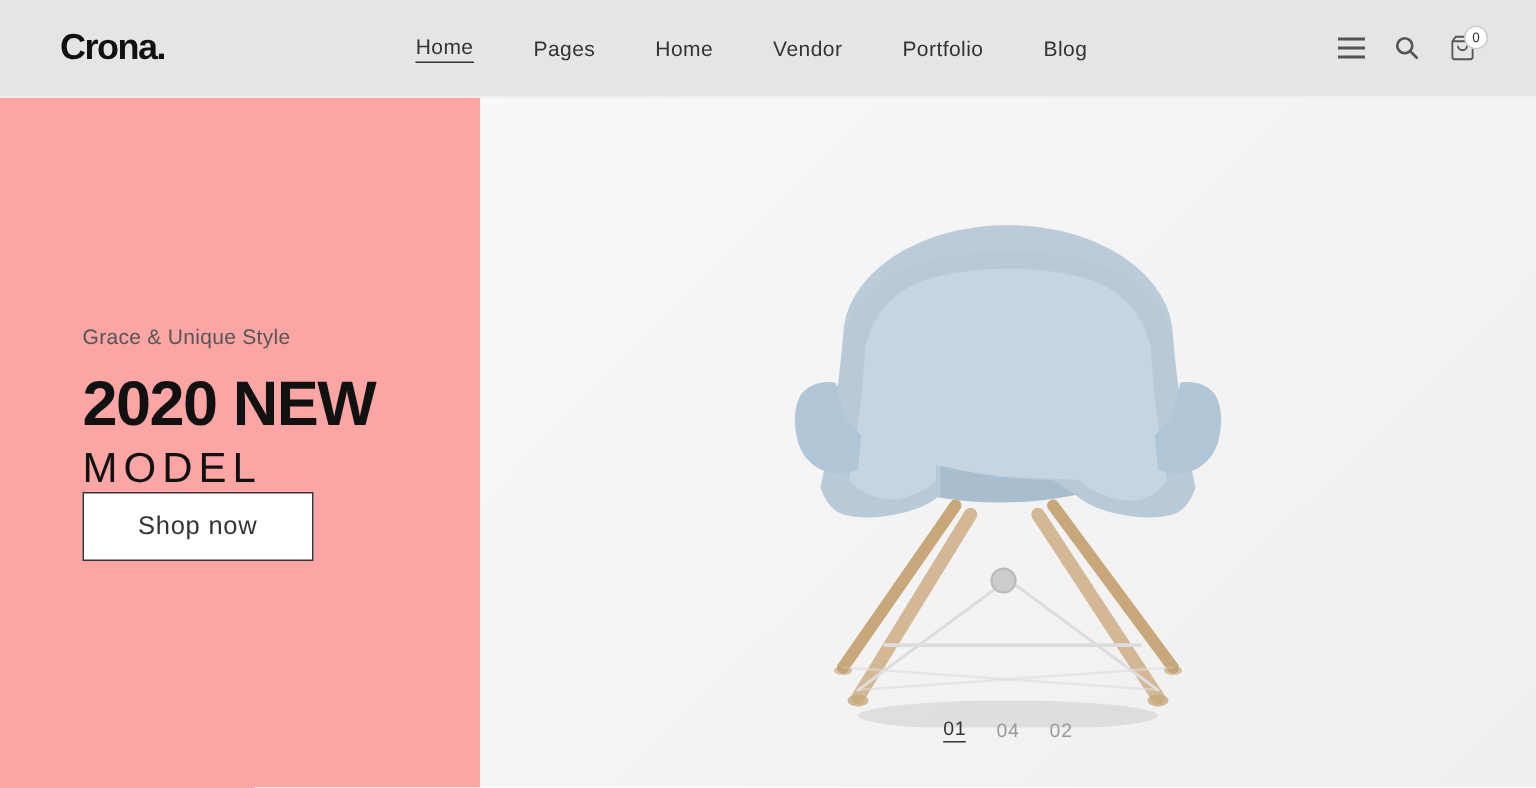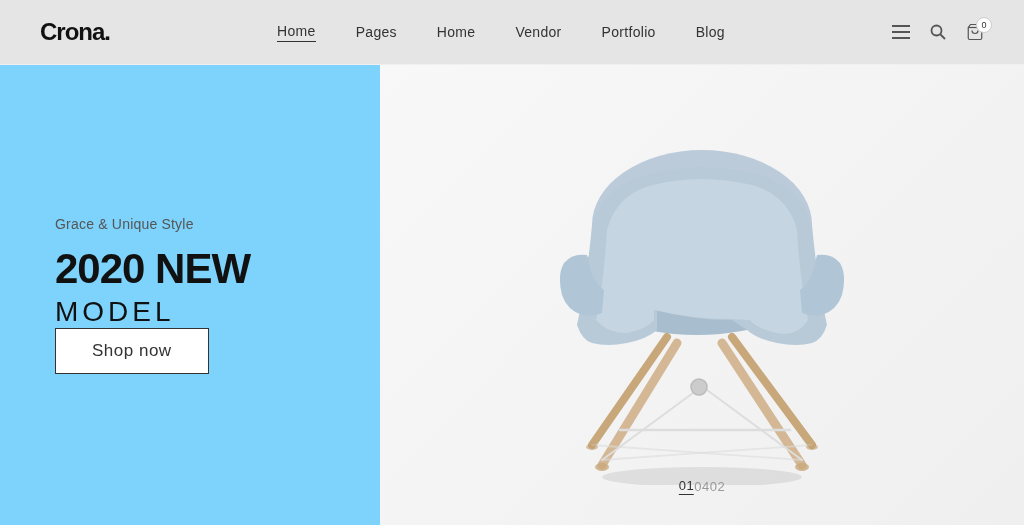--- a/index.html
+++ b/index.html
@@ -72,22 +72,22 @@
       font-family: Arial, sans-serif;
     }
 
     
     .hero {
       display: flex;
       height: 460px;
       width: 100%;
     }
     .hero-left {
-      width: 380px;
-      background: #7dd3fc;
+      width: 320px;
+      background: #fca5a5;
       display: flex;
       flex-direction: column;
       justify-content: center;
       padding: 60px 55px;
       flex-shrink: 0;
     }
     .hero-subtitle {
       font-size: 14px;
       color: #555;
       font-family: 'Arial', sans-serif;
@@ -136,20 +136,21 @@
       overflow: hidden;
     }
 
     
     .pagination {
       position: absolute;
       bottom: 30px;
       left: 50%;
       transform: translateX(-50%);
       display: flex;
+      gap: 20px;
       align-items: center;
     }
     .page-num {
       font-size: 13px;
       color: #999;
       font-family: 'Arial', sans-serif;
       cursor: pointer;
       letter-spacing: 0.5px;
     }
     .page-num.active {

